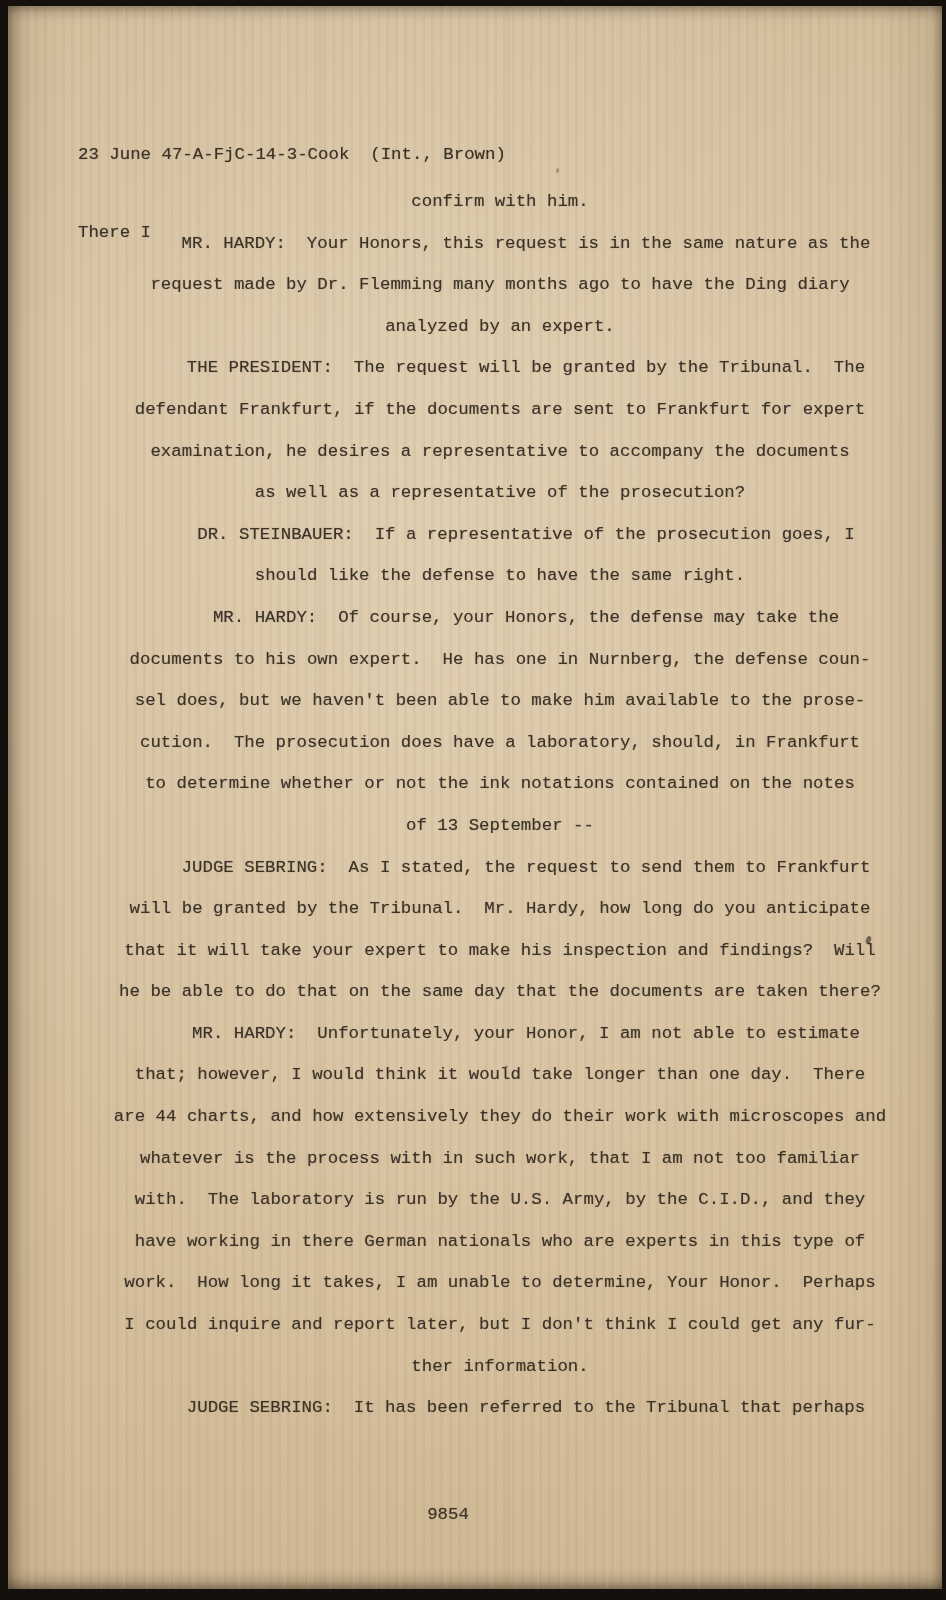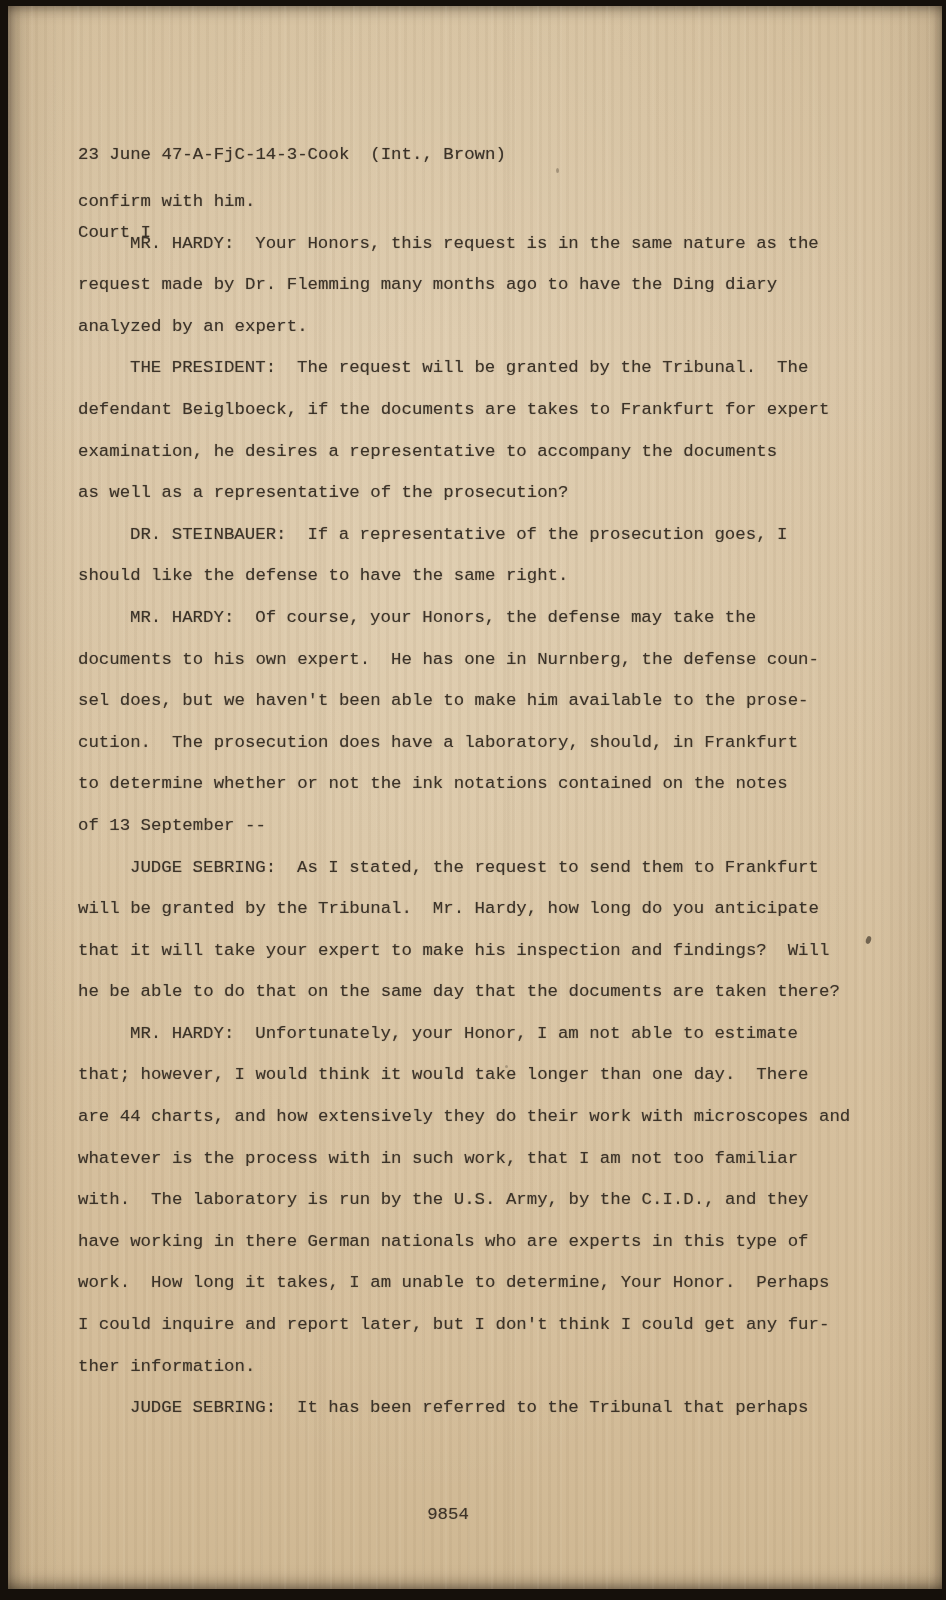--- a/index.html
+++ b/index.html
@@ -50,49 +50,49 @@
     color:rgba(50,42,33,0.90);
     text-shadow:0 0 1px rgba(58,48,38,0.55);
     white-space:pre;
   }
   .body{
     position:absolute;left:70px;top:175px;right:20px;
     font-size:17.4px;line-height:41.6px;
     color:rgba(50,42,33,0.90);
     text-shadow:0 0 1px rgba(58,48,38,0.5);
   }
-  .line{white-space:pre;height:41.6px;}
+  .line{white-space:pre;height:41.6px;text-align:center;}
   .line.indent{text-indent:52px;}
   .pageno{
     position:absolute;left:0;top:1497px;width:880px;
     text-align:center;font-size:17.4px;line-height:24px;
     color:rgba(50,42,33,0.88);
     text-shadow:0 0 1px rgba(58,48,38,0.5);
   }
   .speck{position:absolute;background:rgba(45,36,27,0.6);border-radius:50%;}
   .speck.s1{left:858px;top:930px;width:5px;height:8px;transform:rotate(18deg);}
   .speck.s2{left:548px;top:162px;width:3px;height:5px;opacity:.5;}
   .speck.s3{left:497px;top:1059px;width:3px;height:3px;opacity:.45;}
 </style>
 </head>
 <body>
 
 <div class="scan">
   <div class="paper">
     <div class="header">
       <div>23 June 47-A-FjC-14-3-Cook  (Int., Brown)</div>
-      <div>Court I</div>
+      <div>There I</div>
     </div>
     <div class="body">
         <div class="line">confirm with him.</div>
         <div class="line indent">MR. HARDY:  Your Honors, this request is in the same nature as the</div>
         <div class="line">request made by Dr. Flemming many months ago to have the Ding diary</div>
         <div class="line">analyzed by an expert.</div>
         <div class="line indent">THE PRESIDENT:  The request will be granted by the Tribunal.  The</div>
-        <div class="line">defendant Beiglboeck, if the documents are takes to Frankfurt for expert</div>
+        <div class="line">defendant Frankfurt, if the documents are sent to Frankfurt for expert</div>
         <div class="line">examination, he desires a representative to accompany the documents</div>
         <div class="line">as well as a representative of the prosecution?</div>
         <div class="line indent">DR. STEINBAUER:  If a representative of the prosecution goes, I</div>
         <div class="line">should like the defense to have the same right.</div>
         <div class="line indent">MR. HARDY:  Of course, your Honors, the defense may take the</div>
         <div class="line">documents to his own expert.  He has one in Nurnberg, the defense coun-</div>
         <div class="line">sel does, but we haven't been able to make him available to the prose-</div>
         <div class="line">cution.  The prosecution does have a laboratory, should, in Frankfurt</div>
         <div class="line">to determine whether or not the ink notations contained on the notes</div>
         <div class="line">of 13 September --</div>

